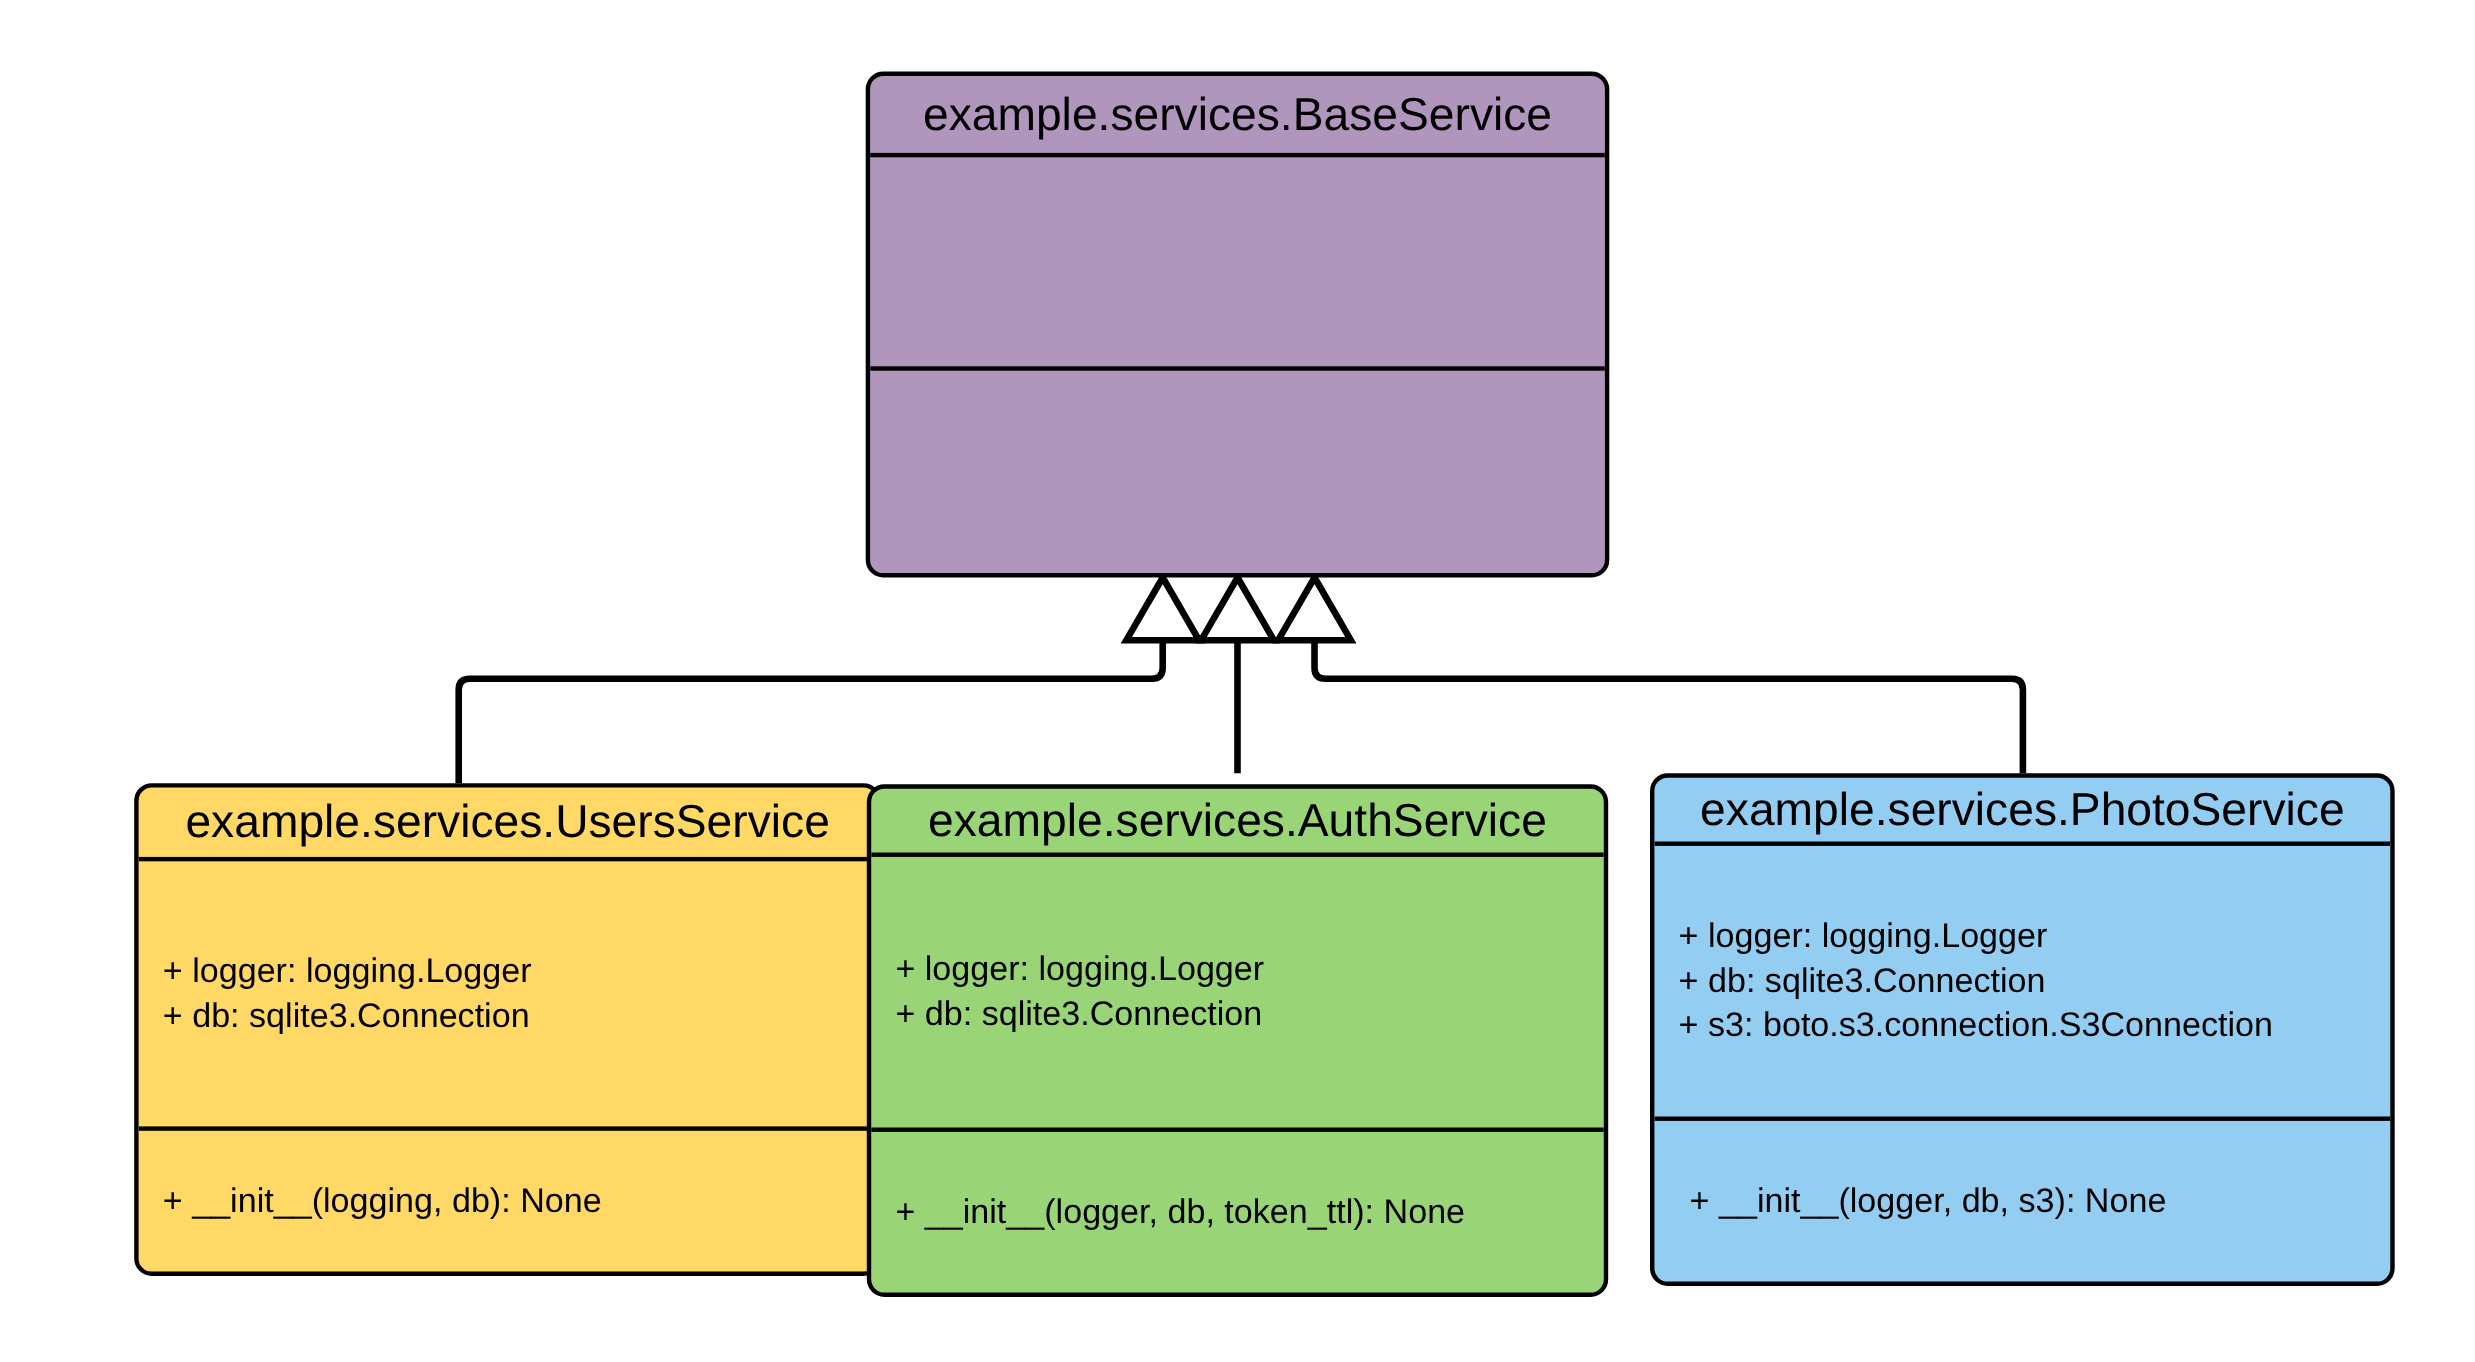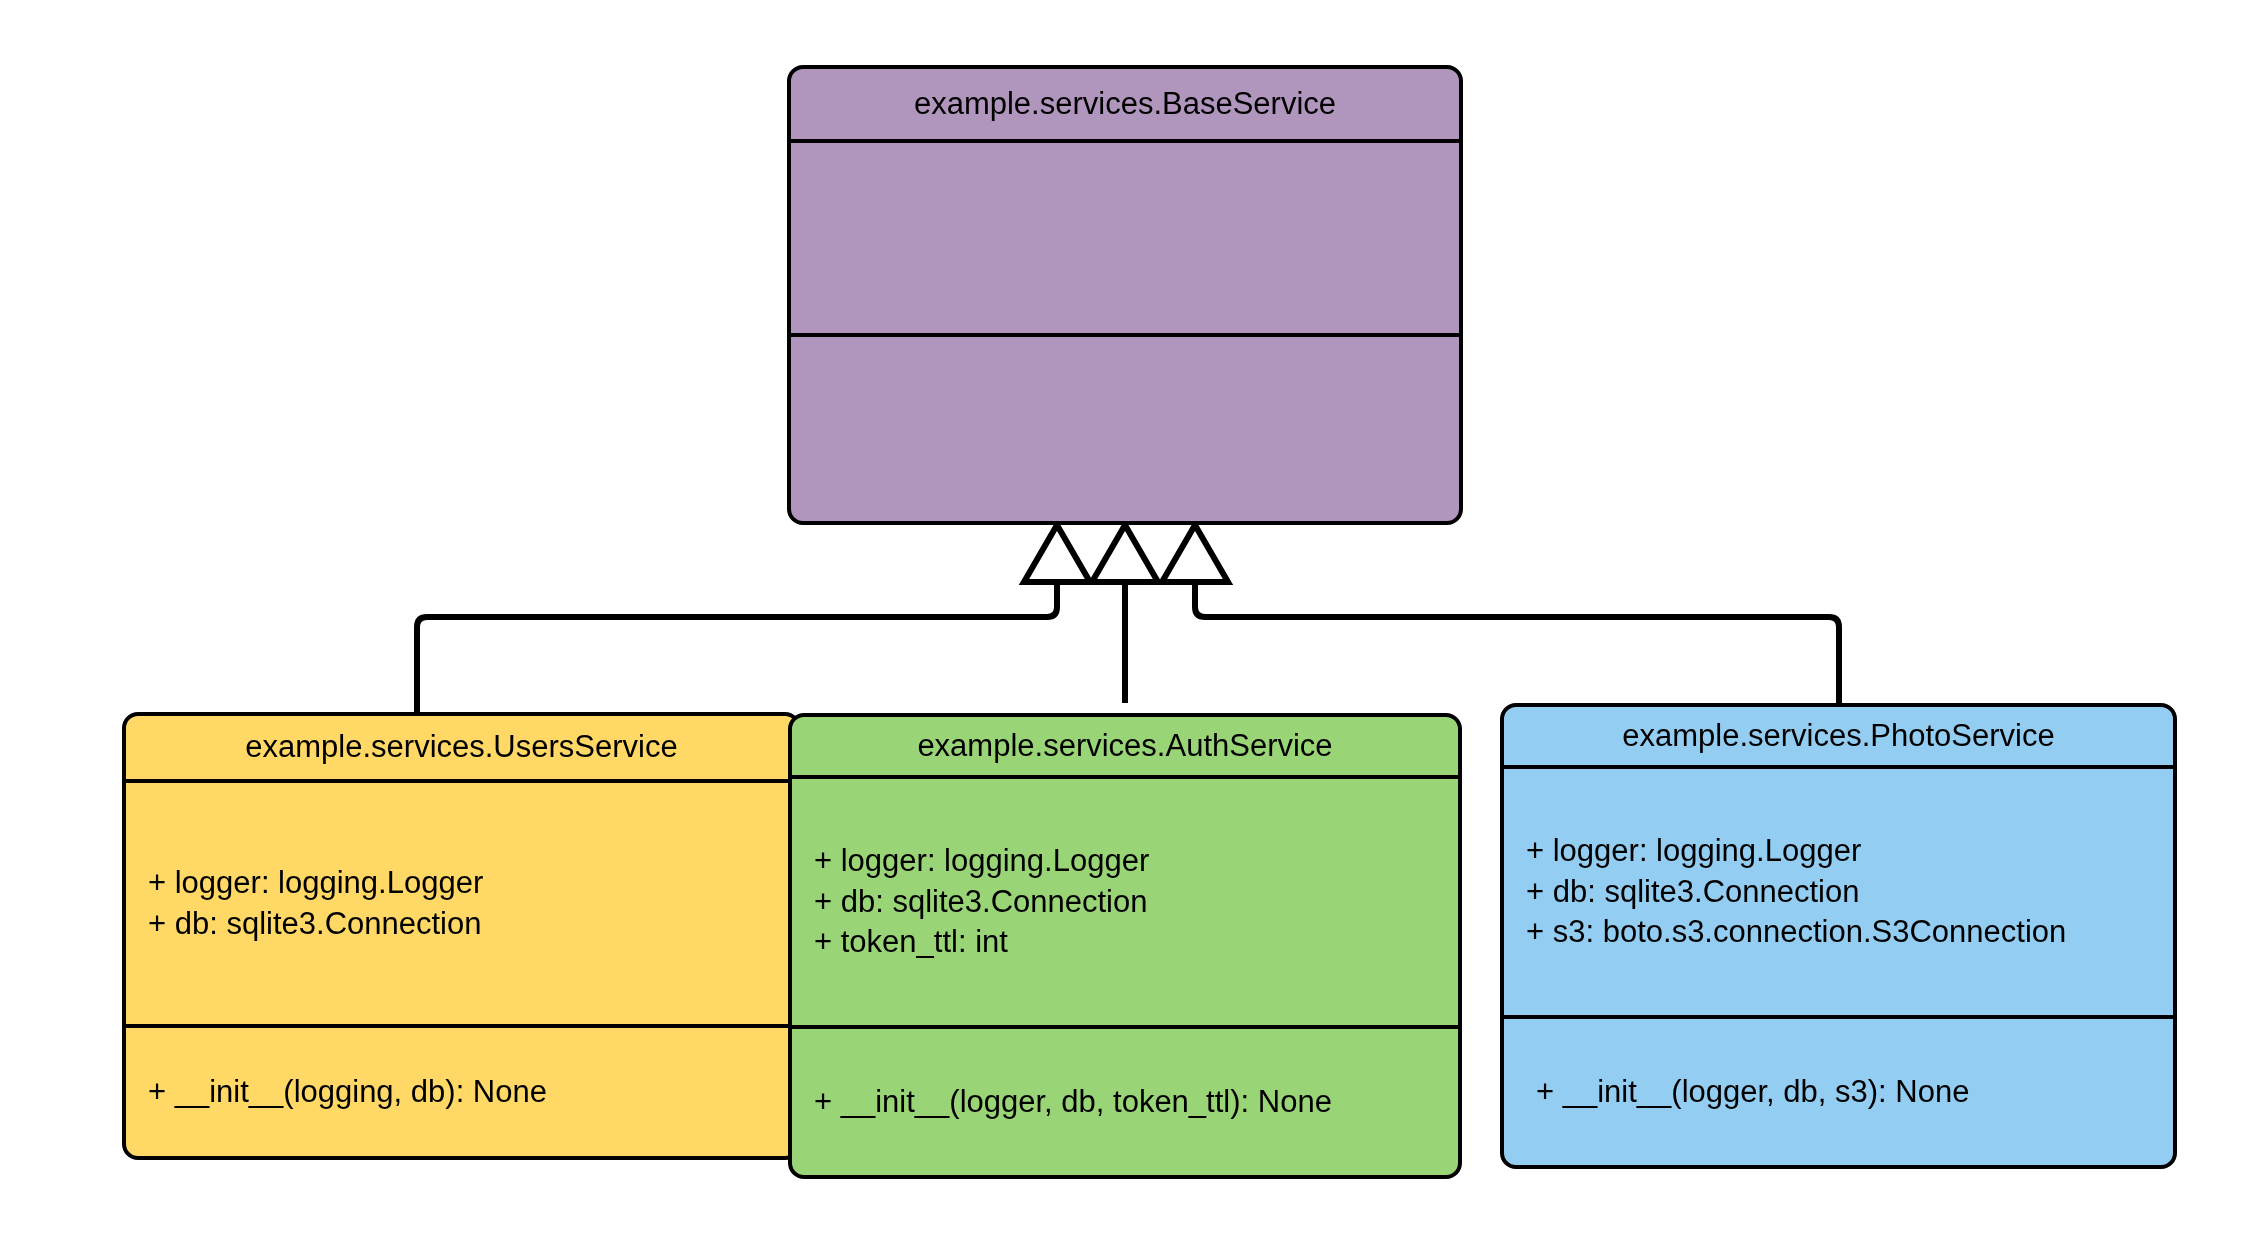--- a/index.html
+++ b/index.html
@@ -50,21 +50,21 @@
     display: flex;
     flex-direction: column;
     justify-content: center;
   }
   .uml-methods-compartment {
     display: flex;
     flex-direction: column;
     justify-content: center;
   }
   .uml-class-name {
-    font-size: 31px;
+    font-size: 42px;
     color: #000000;
     line-height: 1.1;
     text-align: center;
     white-space: nowrap;
   }
   .uml-member {
     font-size: 31px;
     color: #000000;
     line-height: 1.32;
     padding-left: 22px;
@@ -159,21 +159,20 @@
     </div>
   </div>
 
   <div class="uml-class" id="class-authservice" style="background: rgb(153, 212, 119);">
     <div class="uml-compartment uml-title-compartment">
       <span class="uml-class-name">example.services.AuthService</span>
     </div>
     <div class="uml-compartment uml-attrs-compartment">
       <div class="uml-member">+ logger: logging.Logger</div>
       <div class="uml-member">+ db: sqlite3.Connection</div>
-      <div class="uml-member">+ token_ttl: int</div>
     </div>
     <div class="uml-compartment uml-methods-compartment">
       <div class="uml-member">+ __init__(logger, db, token_ttl): None</div>
     </div>
   </div>
 
   <div class="uml-class" id="class-photoservice" style="background: rgb(147, 205, 242);">
     <div class="uml-compartment uml-title-compartment">
       <span class="uml-class-name">example.services.PhotoService</span>
     </div>

